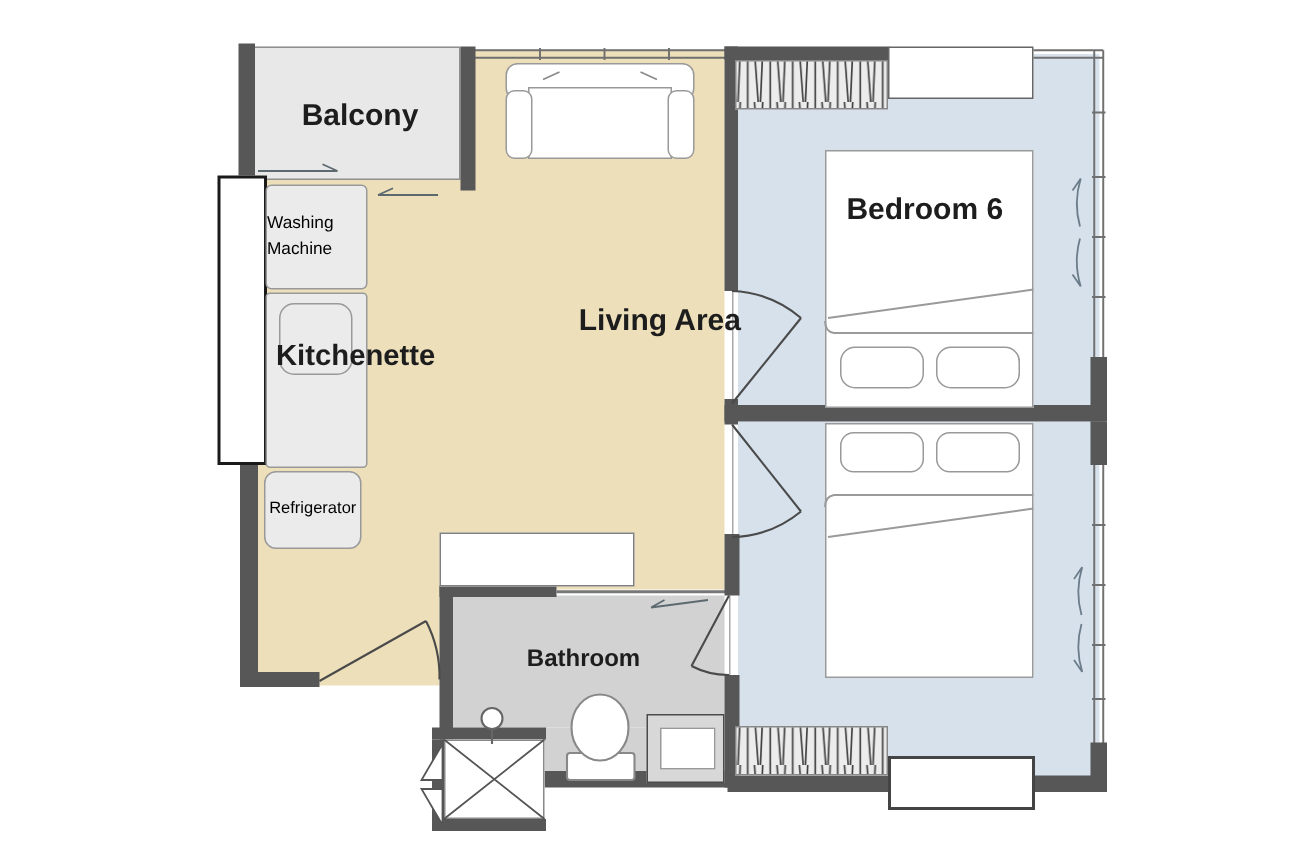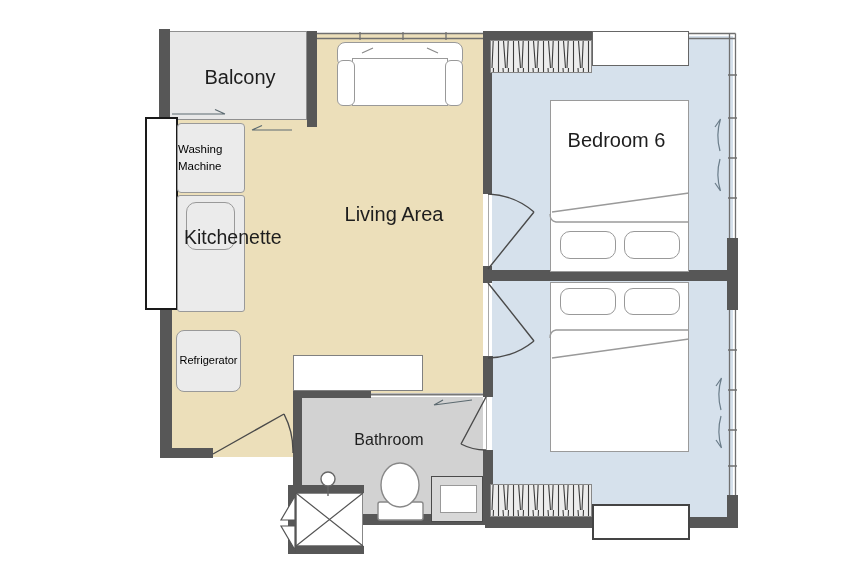--- a/index.html
+++ b/index.html
@@ -3,21 +3,21 @@
 <meta charset="utf-8">
 <style>
   html,body{margin:0;padding:0;background:#ffffff;}
   body{font-family:"Liberation Sans", sans-serif;}
   #plan{position:relative;width:866px;height:577px;background:#ffffff;overflow:hidden;}
   .fill{position:absolute;z-index:1;}
   .svg-under{position:absolute;left:0;top:0;z-index:2;}
   .wall{position:absolute;background:#575757;z-index:3;}
   .furn{position:absolute;z-index:4;box-sizing:border-box;}
   .svg-over{position:absolute;left:0;top:0;z-index:5;}
-  .lbl{position:absolute;z-index:6;color:#1d1d1d;}
+  .lbl{position:absolute;z-index:6;color:#1d1d1d;font-weight:bold;}
   .room-lbl{font-size:20px;text-align:center;}
   .small-lbl{font-size:11.5px;line-height:1.45;display:flex;align-items:center;justify-content:center;width:100%;height:100%;}
   .box{background:#ebebeb;border:1.5px solid #999;}
 </style>
 </head>
 <body>
 
 <div id="plan">
 
   <div class="fill" style="left: 172px; top: 33px; width: 311px; height: 360px; background-color: rgb(236, 223, 186);"></div>
@@ -78,21 +78,21 @@
   <div class="furn" style="left:337px;top:42px;width:126px;height:25px;background:#fff;border:1.5px solid #999;border-radius:8px;"></div>
   <div class="furn" style="left:352px;top:58px;width:96px;height:48px;background:#fff;border:1.5px solid #999;"></div>
   <div class="furn" style="left:337px;top:60px;width:18px;height:46px;background:#fff;border:1.5px solid #999;border-radius:6px;"></div>
   <div class="furn" style="left:445px;top:60px;width:18px;height:46px;background:#fff;border:1.5px solid #999;border-radius:6px;"></div>
 
   <div class="furn box" style="left:177px;top:123px;width:68px;height:70px;border-radius:4px;">
     <div class="small-lbl">Washing Machine</div>
   </div>
   <div class="furn box" style="left:177px;top:195px;width:68px;height:117px;border-radius:3px;"></div>
   <div class="furn" style="left:186px;top:202px;width:49px;height:48px;background:#ebebeb;border:1.5px solid #999;border-radius:10px;"></div>
-  <div class="furn box" style="left:176px;top:314px;width:65px;height:62px;border-radius:8px;margin-top:16px;">
+  <div class="furn box" style="left:176px;top:314px;width:65px;height:52px;border-radius:8px;">
     <div class="small-lbl" style="font-size:11px;">Refrigerator</div>
   </div>
 
   <div class="furn" style="left:293px;top:355px;width:130px;height:36px;background:#fff;border:1.5px solid #808080;"></div>
 
   <div class="furn" style="left:550px;top:100px;width:139px;height:172px;background:#fff;border:1.5px solid #9a9a9a;"></div>
   <div class="furn" style="left:560px;top:231px;width:56px;height:28px;background:#fff;border:1.5px solid #999;border-radius:10px;"></div>
   <div class="furn" style="left:624px;top:231px;width:56px;height:28px;background:#fff;border:1.5px solid #999;border-radius:10px;"></div>
   <div class="furn" style="left:550px;top:282px;width:139px;height:170px;background:#fff;border:1.5px solid #9a9a9a;"></div>
   <div class="furn" style="left:560px;top:288px;width:56px;height:27px;background:#fff;border:1.5px solid #999;border-radius:9px;"></div>
@@ -175,18 +175,18 @@
       <rect x="378" y="502" width="45" height="18" rx="2" fill="#fff" stroke="#888" stroke-width="1.4"></rect>
       <ellipse cx="400" cy="485" rx="19" ry="22" fill="#fff" stroke="#888" stroke-width="1.4"></ellipse>
     </g>
     <g>
       <circle cx="328" cy="479" r="7" fill="#fff" stroke="#666" stroke-width="1.4"></circle>
       <path d="M328,486 V496" stroke="#666" stroke-width="1.4" fill="none"></path>
     </g>
   </svg>
 
   <div class="lbl room-lbl" style="left:172px;top:66px;width:136px;">Balcony</div>
-  <div class="lbl room-lbl" style="left:294px;top:203px;width:200px;">Living Area</div>
+  <div class="lbl room-lbl" style="left:294px;top:203px;width:200px;text-align:right;">Living Area</div>
   <div class="lbl room-lbl" style="left:520px;top:129px;width:193px;">Bedroom 6</div>
   <div class="lbl room-lbl" style="left:299px;top:431px;width:180px;font-size:16px;">Bathroom</div>
   <div class="lbl" style="left:184px;top:226px;font-size:19.5px;white-space:nowrap;">Kitchenette</div>
 
 </div>
 
 </body></html>

